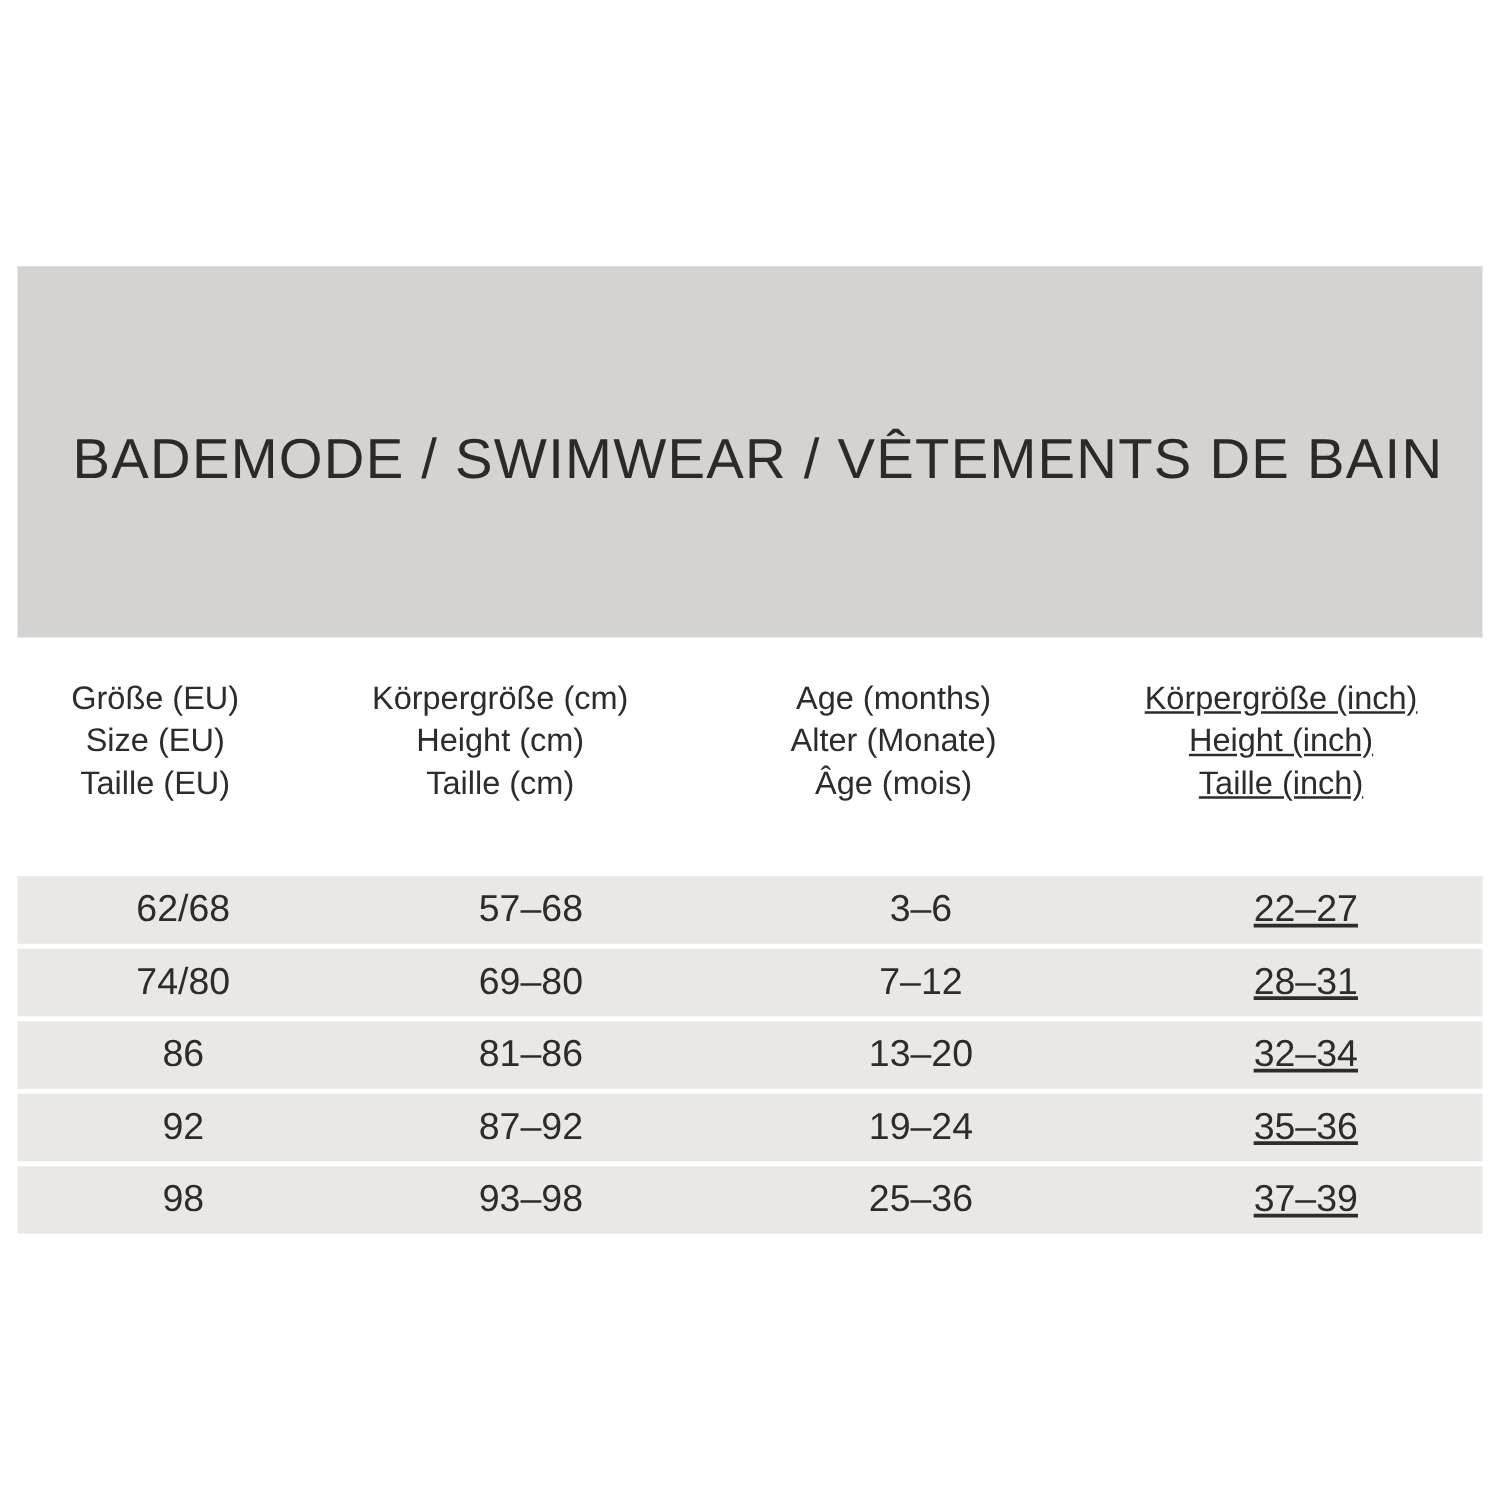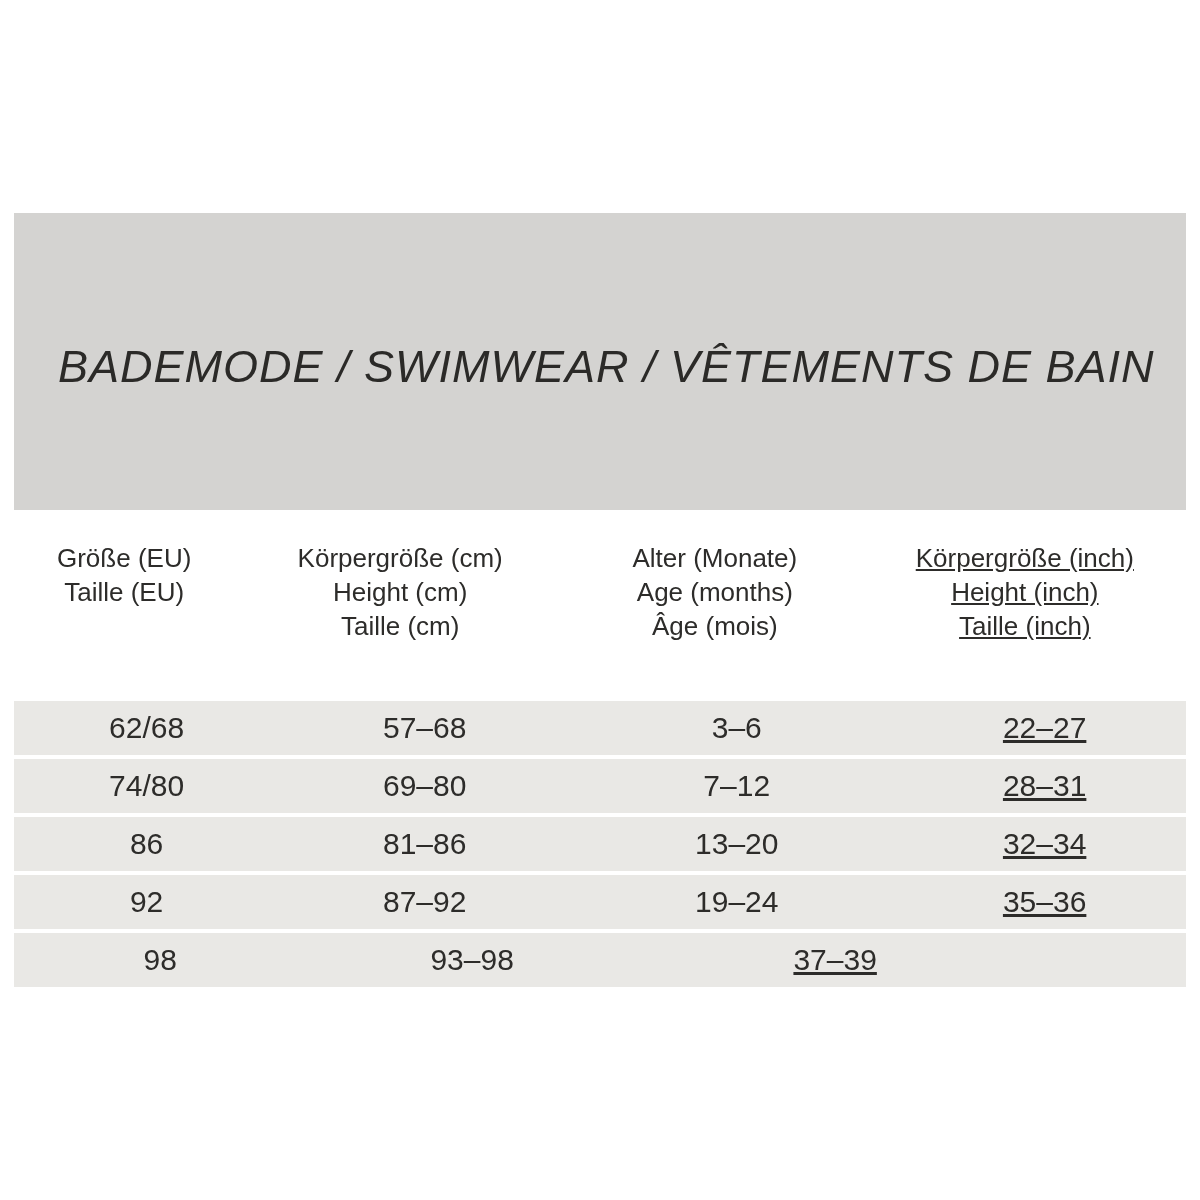--- a/index.html
+++ b/index.html
@@ -18,21 +18,20 @@
   
   .banner {
     position: absolute;
     left: 14px;
     top: 213px;
     width: 1172px;
     height: 297px;
     background: #d4d3d1;
     display: flex;
     align-items: center;
-    font-style: italic;
   }
   .banner .title {
     padding-left: 44px;
     padding-top: 10px;
     font-size: 45px;
     letter-spacing: 1px;
     font-weight: 400;
     color: #2b2a28;
     white-space: nowrap;
   }
@@ -78,30 +77,31 @@
 
 <div class="page">
 
   <div class="banner">
     <div class="title">BADEMODE / SWIMWEAR / VÊTEMENTS DE BAIN</div>
   </div>
 
   <div class="header">
     <div class="c0">
       <div>Größe (EU)</div>
+      <div>Size (EU)</div>
       <div>Taille (EU)</div>
     </div>
     <div class="c1">
       <div>Körpergröße (cm)</div>
       <div>Height (cm)</div>
       <div>Taille (cm)</div>
     </div>
     <div class="c2">
+      <div>Age (months)</div>
       <div>Alter (Monate)</div>
-      <div>Age (months)</div>
       <div>Âge (mois)</div>
     </div>
     <div class="c3">
       <div>Körpergröße (inch)</div>
       <div>Height (inch)</div>
       <div>Taille (inch)</div>
     </div>
   </div>
 
   <div class="rows">
@@ -125,17 +125,18 @@
     </div>
     <div class="row">
       <div class="cell c0">92</div>
       <div class="cell c1">87–92</div>
       <div class="cell c2">19–24</div>
       <div class="cell c3">35–36</div>
     </div>
     <div class="row">
       <div class="cell c0">98</div>
       <div class="cell c1">93–98</div>
+      <div class="cell c2">25–36</div>
       <div class="cell c3">37–39</div>
     </div>
   </div>
 
 </div>
 
 </body></html>

